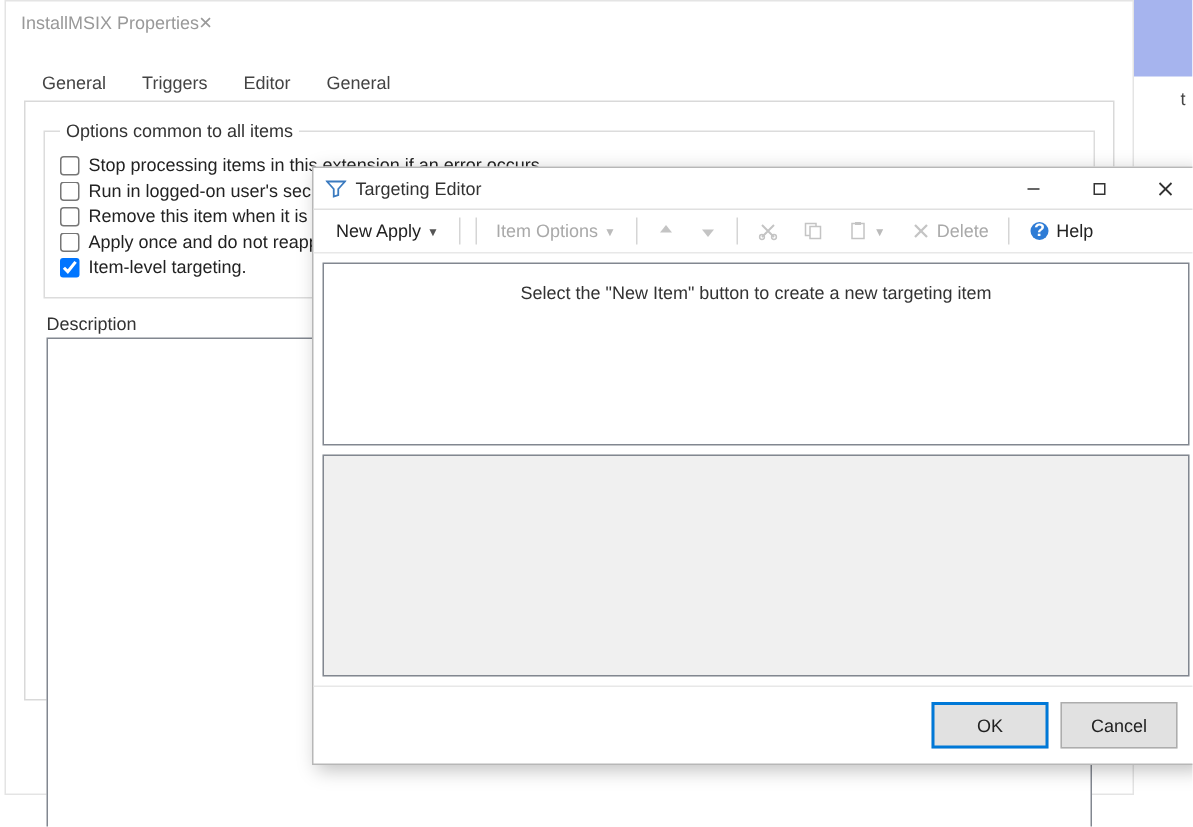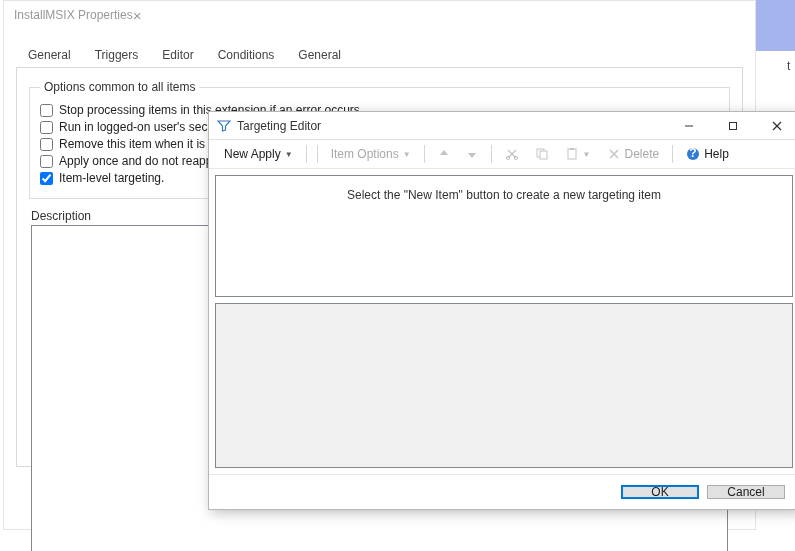--- a/index.html
+++ b/index.html
@@ -40,41 +40,40 @@
 .tbtn.disabled { color: #a9a9a9; }
 .tsep { width: 1px; height: 18px; background: #d5d5d5; margin: 0 4px; }
 .tbtn .dd { font-size: 8px; color: #555; }
 .tbtn.disabled .dd { color: #bbb; }
 
 .work { flex: 1; padding: 6px; display: flex; flex-direction: column; gap: 6px; }
 .upper { height: 122px; background: #fff; border: 1px solid #828790; display: flex; align-items: flex-start; justify-content: center; padding-top: 12px; color: #333; }
 .lower { flex: 1; background: #f0f0f0; border: 1px solid #828790; }
 
 .btnbar { padding: 10px 14px; display: flex; justify-content: flex-end; gap: 8px; border-top: 1px solid #e8e8e8; }
-.wbtn { width: 78px; height: 14px; border: 1px solid #adadad; background: #e1e1e1; display: flex; align-items: center; justify-content: center; color: #222; }
+.wbtn { width: 78px; height: 31px; border: 1px solid #adadad; background: #e1e1e1; display: flex; align-items: center; justify-content: center; color: #222; }
 .wbtn.primary { border: 2px solid #0078d7; background: #e1e1e1; }
 
 .ico { width: 14px; height: 14px; display: flex; align-items: center; justify-content: center; }
 </style>
 </head>
 <body>
 
 <div class="accent"></div>
 <div class="peek">t</div>
 
 <div class="props">
   <div class="titlebar">
     <span>InstallMSIX Properties</span>
     <span class="closex">×</span>
   </div>
   <div class="tabs">
     <div class="tab">General</div>
     <div class="tab">Triggers</div>
     <div class="tab">Editor</div>
-    <div class="tab">Conditions</div>
     <div class="tab">General</div>
   </div>
   <div class="tabpanel">
     <fieldset class="group">
       <legend>Options common to all items</legend>
       <label class="chk">
         <input type="checkbox" style="">
         <span>Stop processing items in this extension if an error occurs.</span>
       </label>
       <label class="chk">

